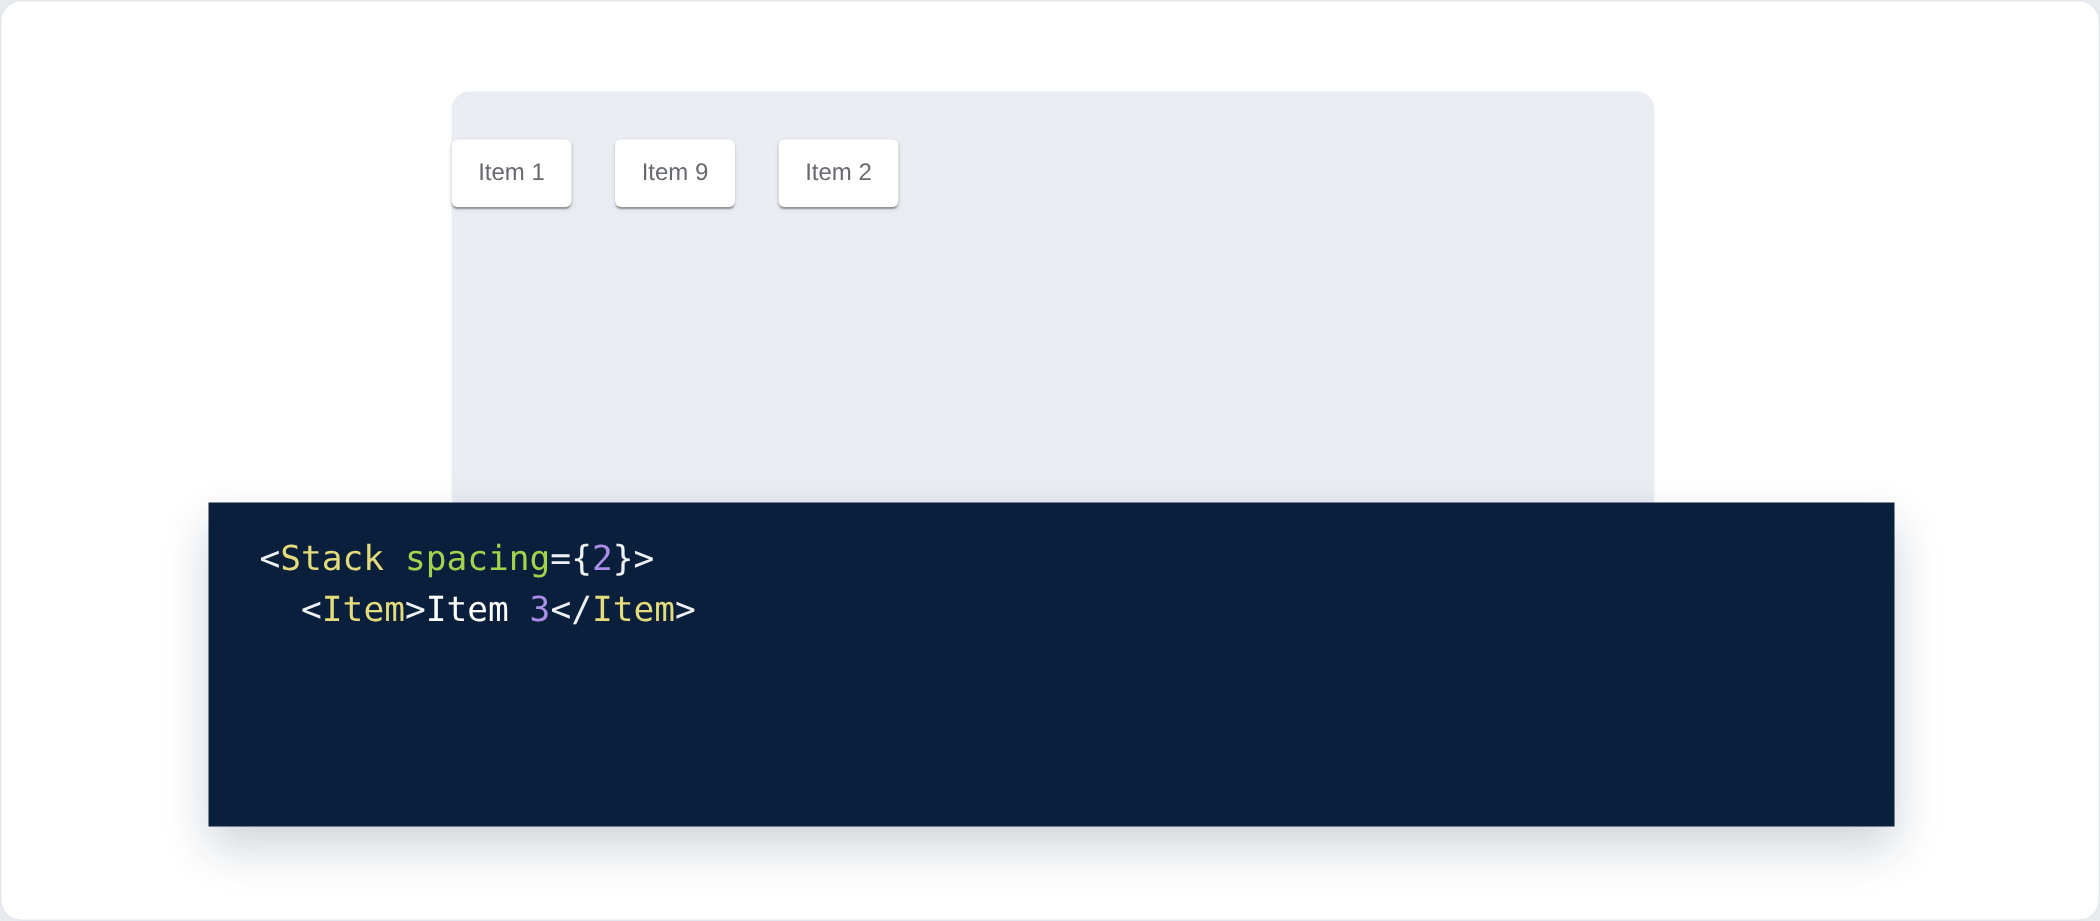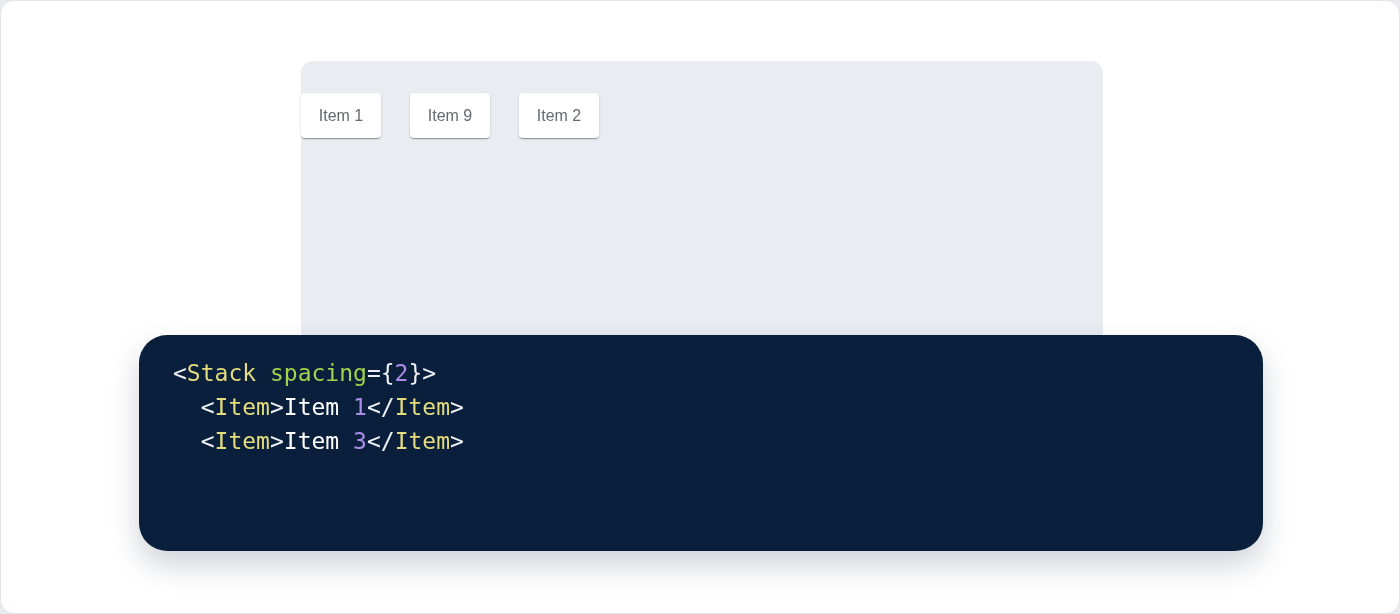--- a/index.html
+++ b/index.html
@@ -43,21 +43,21 @@
     background:var(--item-bg);
     color:var(--item-text);
     font-size:16px;
     display:flex;align-items:center;justify-content:center;
     border-radius:4px;
     box-shadow:0 2px 1px -1px rgba(0,0,0,.2),0 1px 1px 0 rgba(0,0,0,.14),0 1px 3px 0 rgba(0,0,0,.12);
   }
   .code-block{
     position:absolute;left:138px;top:334px;width:1124px;height:216px;
     background:var(--code-bg);
-    border-radius:28px;
+    border-radius:0;
     padding:21px 34px;
     box-shadow:0 14px 30px rgba(10,31,59,.20);
   }
   .code-lines{
     font-family:"DejaVu Sans Mono","Liberation Mono",monospace;
     font-size:23px;line-height:34px;
   }
   .code-line{white-space:pre}
   .tok-tag{color:var(--tok-tag)}
   .tok-attr{color:var(--tok-attr)}
@@ -74,18 +74,17 @@
     <div class="stack">
         <div class="stack-item">Item 1</div>
         <div class="stack-item">Item 9</div>
         <div class="stack-item">Item 2</div>
       </div>
   </div>
 
   <div class="code-block">
     <div class="code-lines">
         <div class="code-line"><span class="tok-punc">&lt;</span><span class="tok-tag">Stack</span><span class="tok-plain"> </span><span class="tok-attr">spacing</span><span class="tok-punc">={</span><span class="tok-num">2</span><span class="tok-punc">}&gt;</span></div>
-        <div class="code-line"><span class="tok-plain">  </span><span class="tok-punc">&lt;</span><span class="tok-tag">Item</span><span class="tok-punc">&gt;</span><span class="tok-plain">Item </span><span class="tok-num">1</span><span class="tok-punc">&lt;/</span><span class="tok-tag">Item</span><span class="tok-punc">&gt;</span></div>
         <div class="code-line"><span class="tok-plain">  </span><span class="tok-punc">&lt;</span><span class="tok-tag">Item</span><span class="tok-punc">&gt;</span><span class="tok-plain">Item </span><span class="tok-num">3</span><span class="tok-punc">&lt;/</span><span class="tok-tag">Item</span><span class="tok-punc">&gt;</span></div>
       </div>
   </div>
 
 </div>
 
 </body></html>

